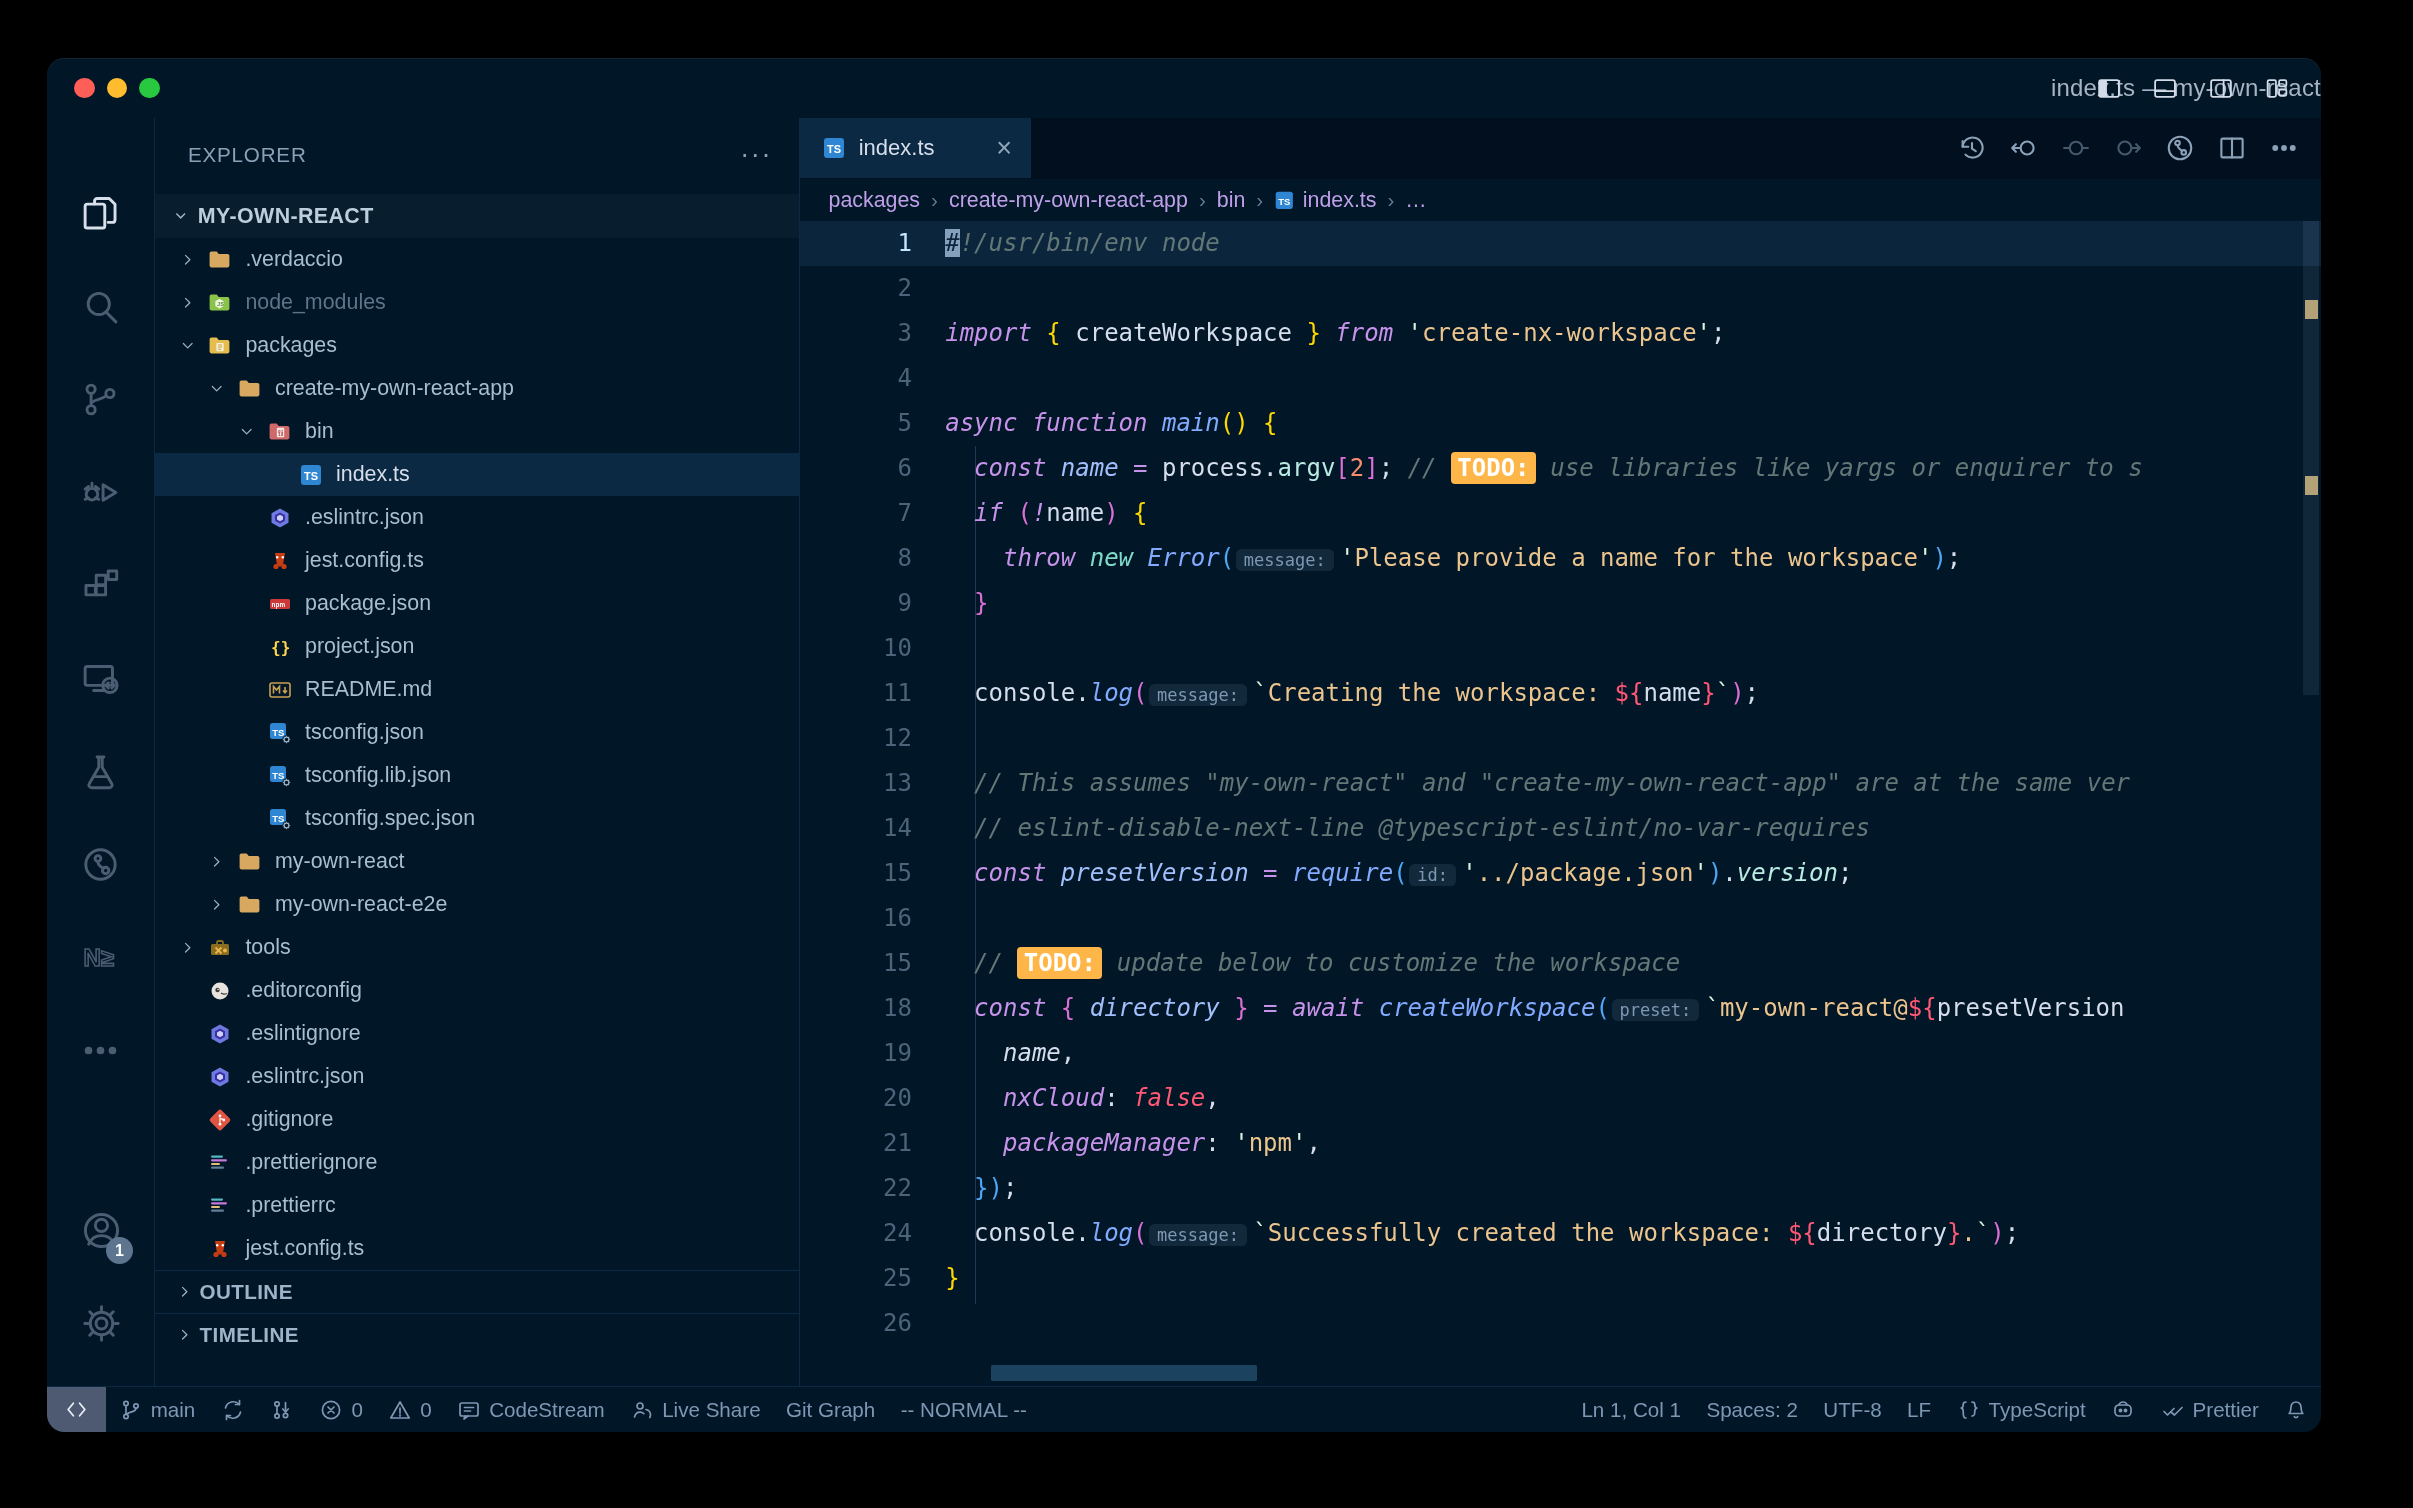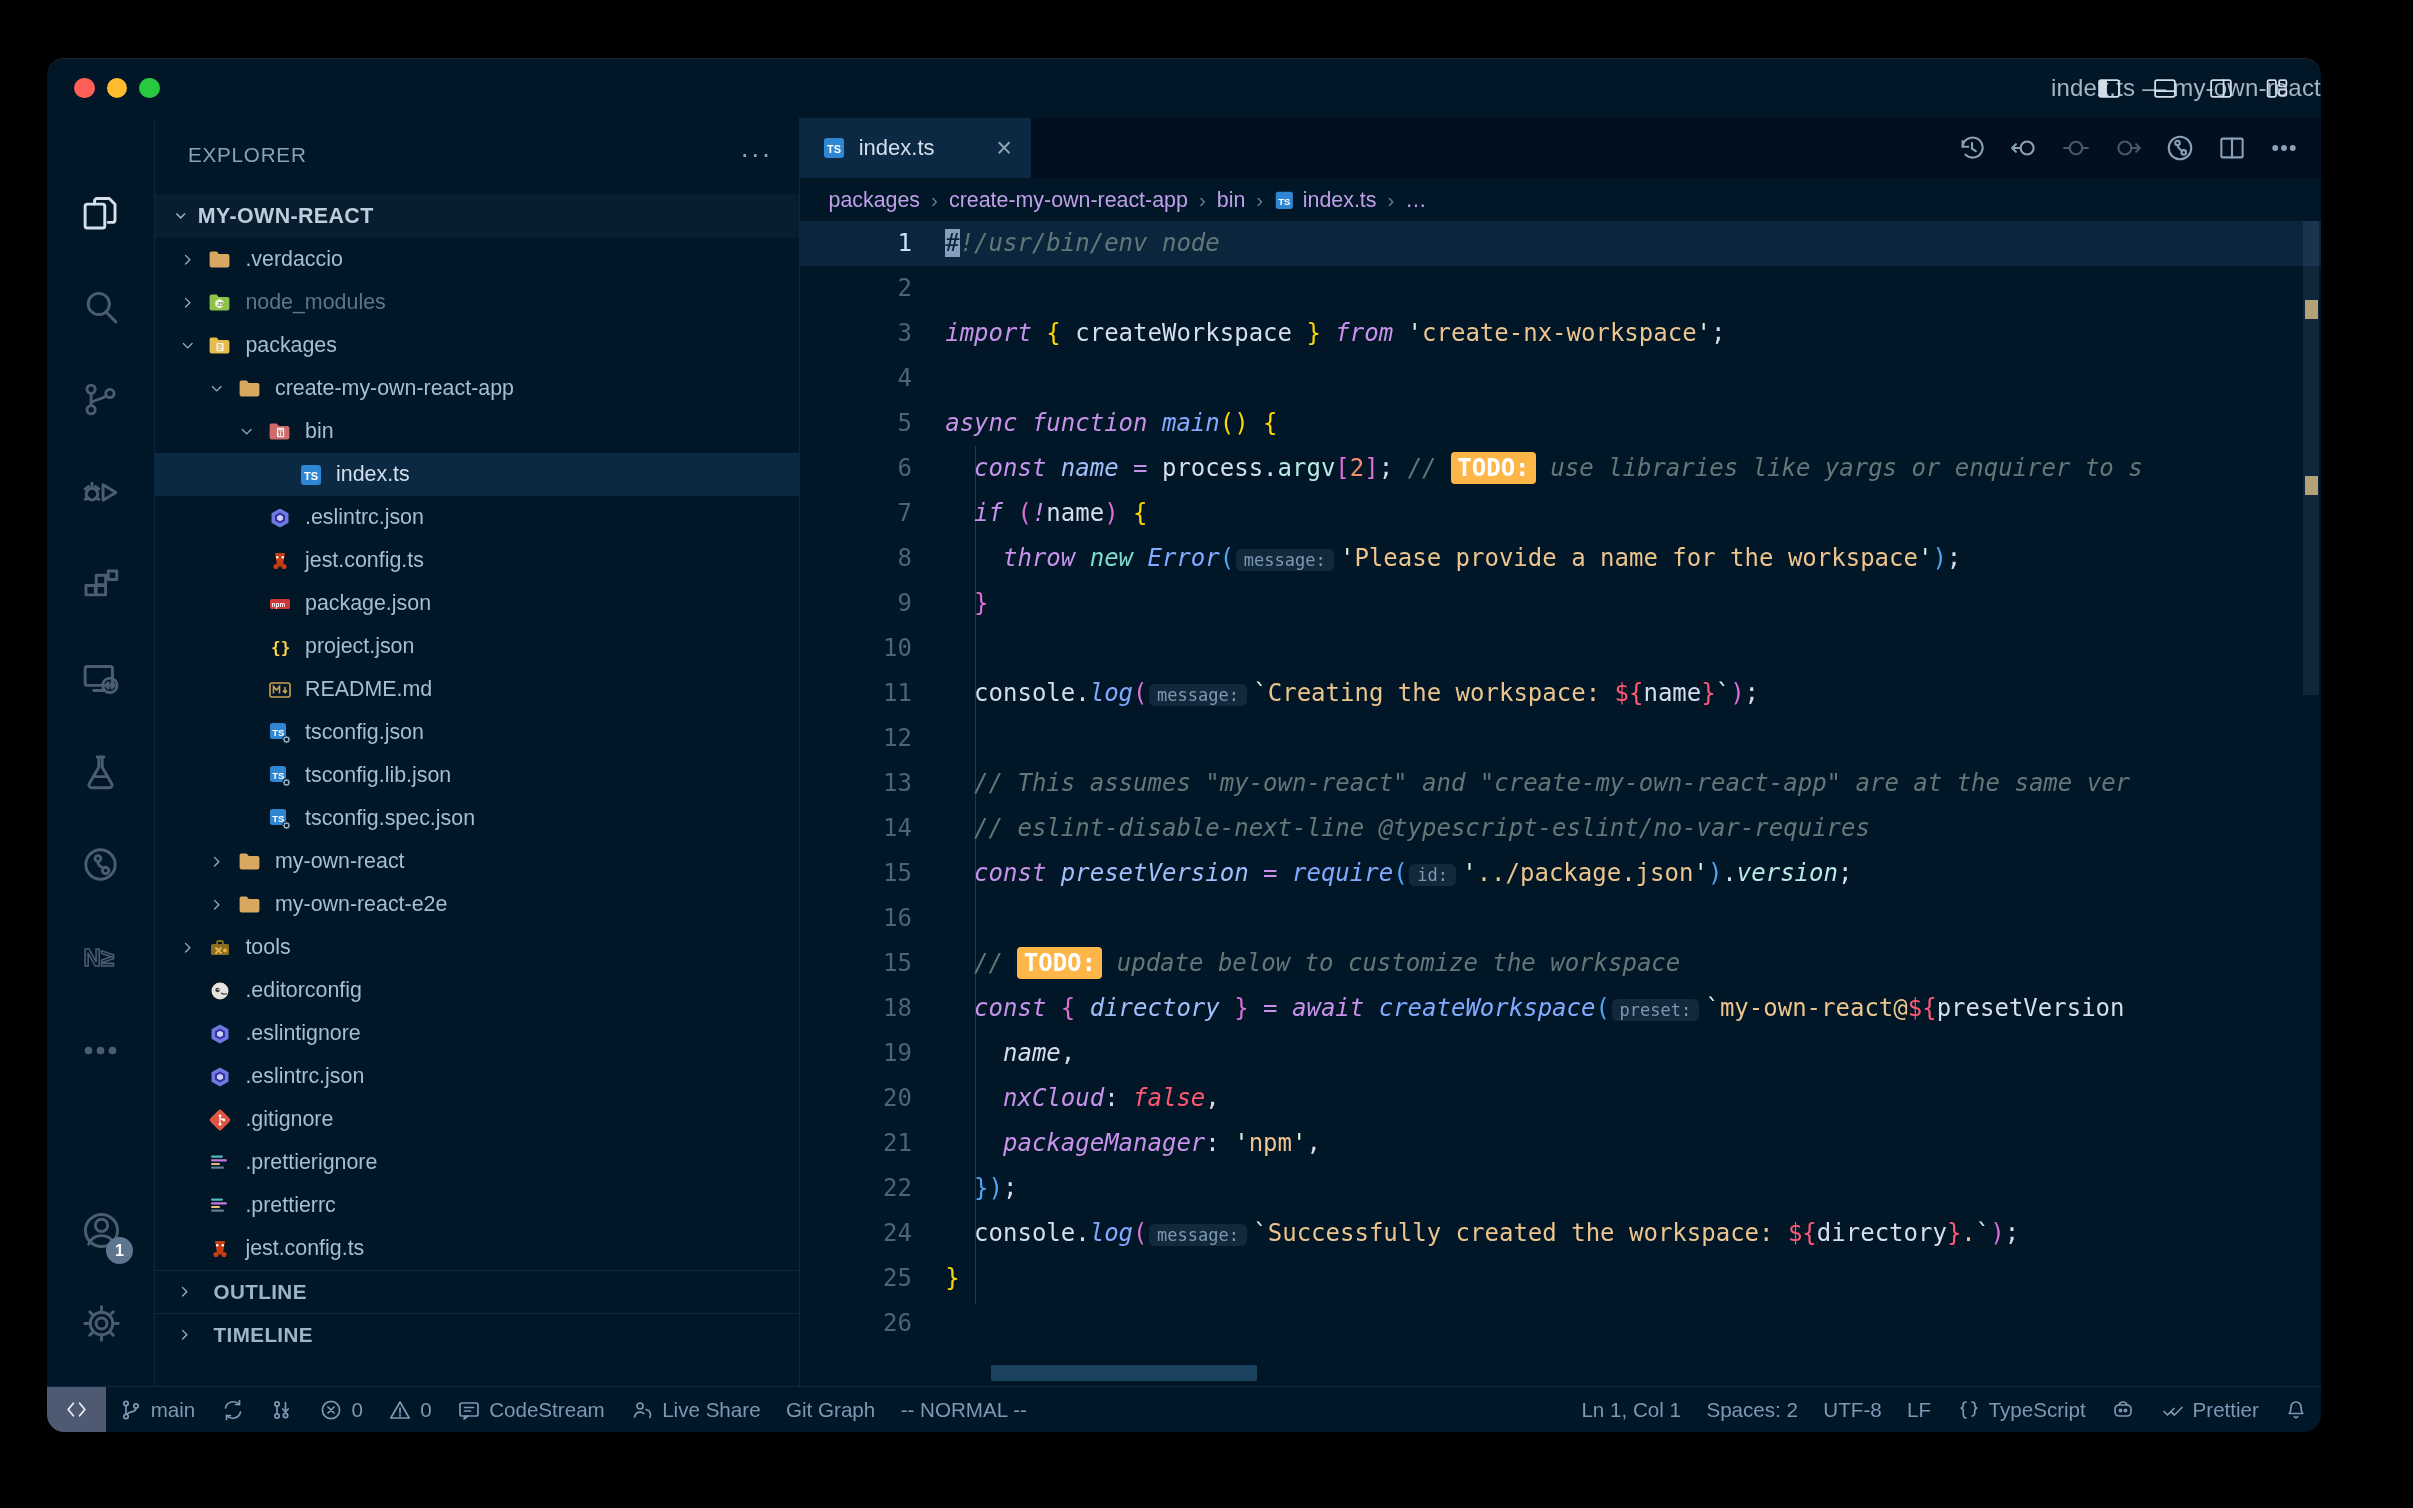--- a/index.html
+++ b/index.html
@@ -45,21 +45,21 @@
   #tree { flex:0 0 auto; }
   .trow { height:43px; display:flex; align-items:center; font-size:21.4px; color:#a9bdd1;
           white-space:nowrap; }
   .trow.sel { background:#0b2942; color:#d6deeb; }
   .trow.dim .lbl { color:#5f7489; }
   .trow .chev { width:30px; flex:0 0 auto; display:flex; justify-content:center; color:#9db1c5; }
   .trow .ficon { width:35px; flex:0 0 auto; display:flex; justify-content:center; align-items:center; }
   .trow .lbl { margin-left:8px; }
   .chev svg { width:17.4px; height:17.4px; }
   .sb-panel { height:43px; border-top:0.8px solid #0b2942; display:flex; align-items:center;
-              gap:19px; padding-left:20.6px; color:#9fb4c8; font-size:20.6px; font-weight:bold;
+              gap:5px; padding-left:20.6px; color:#9fb4c8; font-size:20.6px; font-weight:bold;
               letter-spacing:0.4px; }
   
   #editorcol { flex:1 1 auto; display:flex; flex-direction:column; min-width:0; }
   #tabbar { height:60px; flex:0 0 auto; background:#010f1e; display:flex; align-items:stretch;
             position:relative; }
   #tab-active { width:231px; background:#0b2942; display:flex; align-items:center; gap:12.7px;
                 padding:0 19px 0 22px; }
   #tab-active .lbl { color:#d6deeb; font-size:22px; flex:1; }
   #tab-active .x { color:#8fa5b8; font-size:27px; line-height:1; }
   .ed-actions { position:absolute; right:22px; top:0; bottom:0; display:flex; gap:22px;

